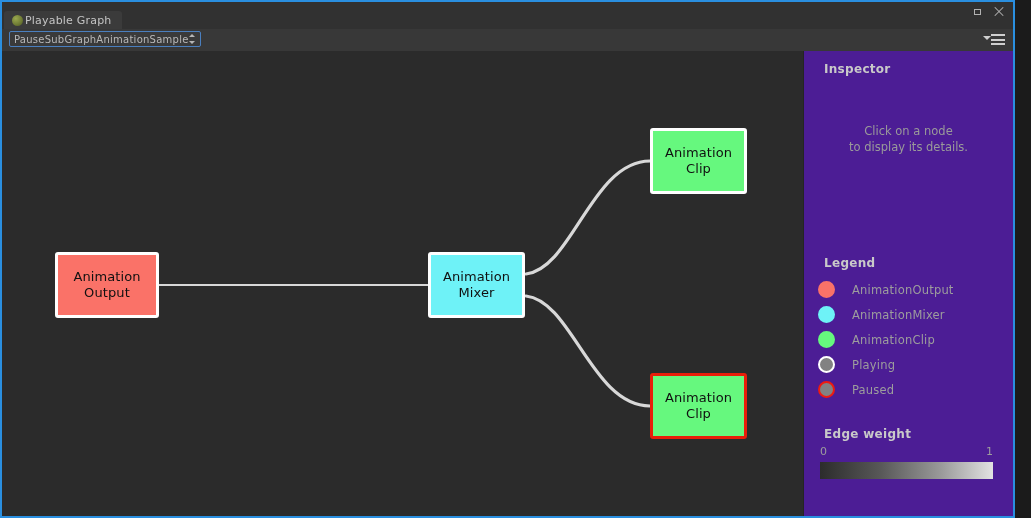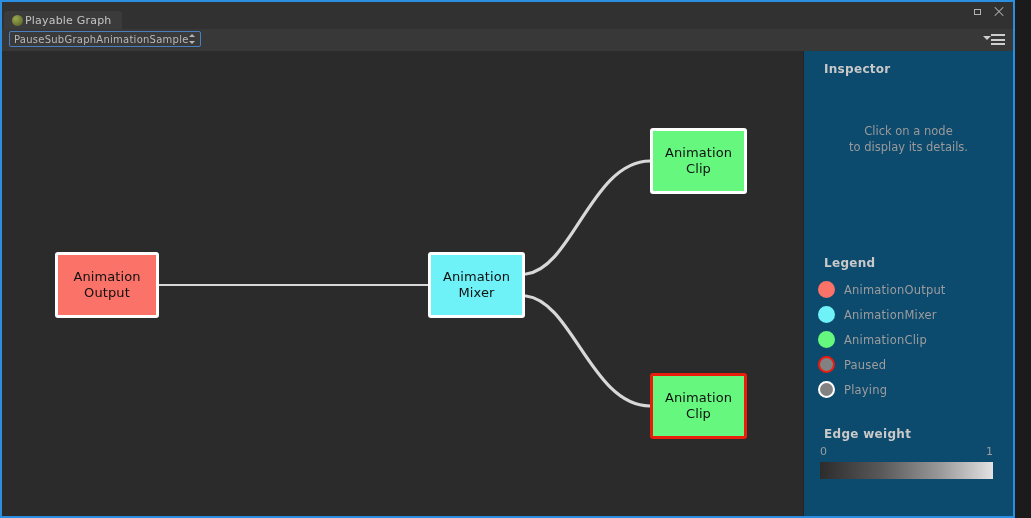--- a/index.html
+++ b/index.html
@@ -195,21 +195,21 @@
     color: #101010;
     letter-spacing: .1px;
     user-select: none;
   }
 
   
   #sidebar {
     position: absolute;
     left: 801px; top: 49px;
     right: 0; bottom: 0;
-    background: #0c4a6e;
+    background: #4c1d95;
     border-left: 1px solid #242424;
   }
   .panel-title {
     font-size: 12px;
     font-weight: bold;
     color: #c9c9c9;
     letter-spacing: .3px;
   }
   #inspector-title {
     position: absolute;
@@ -231,20 +231,21 @@
   }
   #legend-list {
     position: absolute;
     left: 14px; top: 226px;
     right: 10px;
   }
   .legend-row {
     display: flex;
     align-items: center;
     height: 25px;
+    gap: 8px;
   }
   .legend-swatch {
     width: 17px;
     height: 17px;
     border-radius: 50%;
     box-sizing: border-box;
     flex: 0 0 auto;
     margin-right: 9px;
   }
   .legend-label {
@@ -351,26 +352,26 @@
         </div>
         <div class="legend-row">
           <span class="legend-swatch" style="background: rgb(110, 242, 247); border: 2.5px solid rgb(110, 242, 247);"></span>
           <span class="legend-label">AnimationMixer</span>
         </div>
         <div class="legend-row">
           <span class="legend-swatch" style="background: rgb(102, 248, 126); border: 2.5px solid rgb(102, 248, 126);"></span>
           <span class="legend-label">AnimationClip</span>
         </div>
         <div class="legend-row">
+          <span class="legend-swatch" style="background: rgb(130, 130, 130); border: 2.5px solid rgb(255, 255, 255);"></span>
+          <span class="legend-label">Playing</span>
+        </div>
+        <div class="legend-row">
           <span class="legend-swatch" style="background: rgb(130, 130, 130); border: 2.5px solid rgb(238, 27, 16);"></span>
           <span class="legend-label">Paused</span>
-        </div>
-        <div class="legend-row">
-          <span class="legend-swatch" style="background: rgb(130, 130, 130); border: 2.5px solid rgb(255, 255, 255);"></span>
-          <span class="legend-label">Playing</span>
         </div>
       </div>
 
     <div class="panel-title" id="edgeweight-title">Edge weight</div>
     <div id="edgeweight-scale">
       <span>0</span>
       <span>1</span>
     </div>
     <div id="edgeweight-bar"></div>
   </div>

